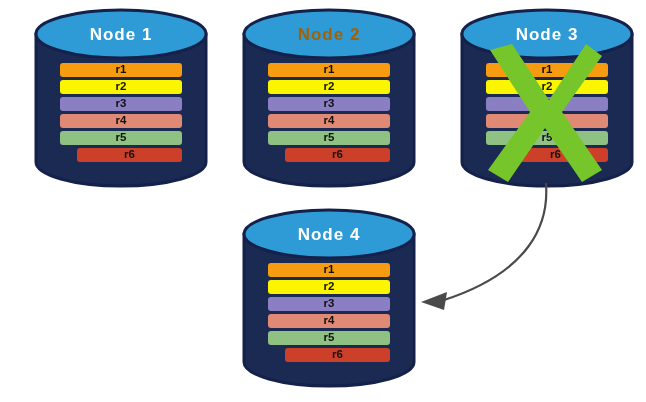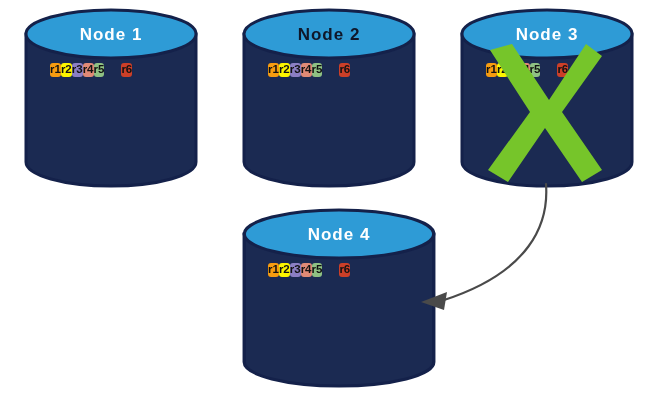--- a/index.html
+++ b/index.html
@@ -41,21 +41,21 @@
     font-size: 17px;
     letter-spacing: 1px;
     white-space: nowrap;
     pointer-events: none;
   }
   .rows {
     position: absolute;
     left: 0;
     width: 100%;
     display: flex;
-    flex-direction: row;
+    flex-direction: column;
   }
   .row {
     position: relative;
     height: 14px;
     margin-bottom: 3px;
     border-radius: 3px;
     box-sizing: border-box;
     display: flex;
     align-items: center;
     justify-content: center;
@@ -79,42 +79,42 @@
     width: 646px;
     height: 402px;
     pointer-events: none;
   }
 </style>
 </head>
 <body style="background: rgb(255, 255, 255);">
 
 <div id="canvas">
 
-  <div class="node" id="node-1-el" style="left:24px; top:8px; width:174px; height:180px;">
+  <div class="node" id="node-1-el" style="left:34px; top:8px; width:174px; height:180px;">
     <svg class="node-body" viewBox="0 0 174 180" preserveAspectRatio="none">
       <path d="M2,26 L2,154 A85,24 0 0 0 172,154 L172,26 Z" fill="#1b2a52" stroke="#14214a" stroke-width="3"></path>
       <ellipse cx="87" cy="26" rx="85" ry="24" fill="#2e9bd6" stroke="#14214a" stroke-width="3"></ellipse>
     </svg>
     <div class="node-label" style="top: 17px; color: rgb(255, 255, 255);">Node 1</div>
     <div class="rows" style="top:55px; padding:0 26px; box-sizing:border-box;">
       <div class="row" style="background: rgb(247, 156, 16); color: rgb(17, 17, 17);">r1</div>
       <div class="row" style="background: rgb(252, 245, 0); color: rgb(17, 17, 17);">r2</div>
       <div class="row" style="background: rgb(139, 127, 196); color: rgb(17, 17, 17);">r3</div>
       <div class="row" style="background: rgb(224, 138, 118); color: rgb(17, 17, 17);">r4</div>
       <div class="row" style="background: rgb(143, 193, 131); color: rgb(17, 17, 17);">r5</div>
       <div class="row" style="background: rgb(204, 63, 40); color: rgb(17, 17, 17);">r6</div>
     </div>
   </div>
 
   <div class="node" id="node-2-el" style="left:242px; top:8px; width:174px; height:180px;">
     <svg class="node-body" viewBox="0 0 174 180" preserveAspectRatio="none">
       <path d="M2,26 L2,154 A85,24 0 0 0 172,154 L172,26 Z" fill="#1b2a52" stroke="#14214a" stroke-width="3"></path>
       <ellipse cx="87" cy="26" rx="85" ry="24" fill="#2e9bd6" stroke="#14214a" stroke-width="3"></ellipse>
     </svg>
-    <div class="node-label" style="top: 17px; color: #0f172a;">Node 2</div>
+    <div class="node-label" style="top: 17px; color: #a16207;">Node 2</div>
     <div class="rows" style="top:55px; padding:0 26px; box-sizing:border-box;">
       <div class="row" style="background: rgb(247, 156, 16); color: rgb(17, 17, 17);">r1</div>
       <div class="row" style="background: rgb(252, 245, 0); color: rgb(17, 17, 17);">r2</div>
       <div class="row" style="background: rgb(139, 127, 196); color: rgb(17, 17, 17);">r3</div>
       <div class="row" style="background: rgb(224, 138, 118); color: rgb(17, 17, 17);">r4</div>
       <div class="row" style="background: rgb(143, 193, 131); color: rgb(17, 17, 17);">r5</div>
       <div class="row" style="background: rgb(204, 63, 40); color: rgb(17, 17, 17);">r6</div>
     </div>
   </div>
 
@@ -131,21 +131,21 @@
       <div class="row" style="background: rgb(224, 138, 118); color: rgb(17, 17, 17);">r4</div>
       <div class="row" style="background: rgb(143, 193, 131); color: rgb(17, 17, 17);">r5</div>
       <div class="row" style="background: rgb(204, 63, 40); color: rgb(17, 17, 17);">r6</div>
     </div>
   </div>
 
   <svg class="xmark" style="left:486px; top:42px; width:118px; height:142px;" viewBox="0 0 118 142">
     <polygon points="4,8 26,2 63,58 100,2 116,14 76,70 116,128 96,140 59,86 22,140 2,128 44,70" fill="#76c52a"></polygon>
   </svg>
 
-  <div class="node" id="node-4-el" style="left:242px; top:208px; width:194px; height:180px;">
+  <div class="node" id="node-4-el" style="left:242px; top:208px; width:174px; height:180px;">
     <svg class="node-body" viewBox="0 0 174 180" preserveAspectRatio="none">
       <path d="M2,26 L2,154 A85,24 0 0 0 172,154 L172,26 Z" fill="#1b2a52" stroke="#14214a" stroke-width="3"></path>
       <ellipse cx="87" cy="26" rx="85" ry="24" fill="#2e9bd6" stroke="#14214a" stroke-width="3"></ellipse>
     </svg>
     <div class="node-label" style="top: 17px; color: rgb(255, 255, 255);">Node 4</div>
     <div class="rows" style="top:55px; padding:0 26px; box-sizing:border-box;">
       <div class="row" style="background: rgb(247, 156, 16); color: rgb(17, 17, 17);">r1</div>
       <div class="row" style="background: rgb(252, 245, 0); color: rgb(17, 17, 17);">r2</div>
       <div class="row" style="background: rgb(139, 127, 196); color: rgb(17, 17, 17);">r3</div>
       <div class="row" style="background: rgb(224, 138, 118); color: rgb(17, 17, 17);">r4</div>

